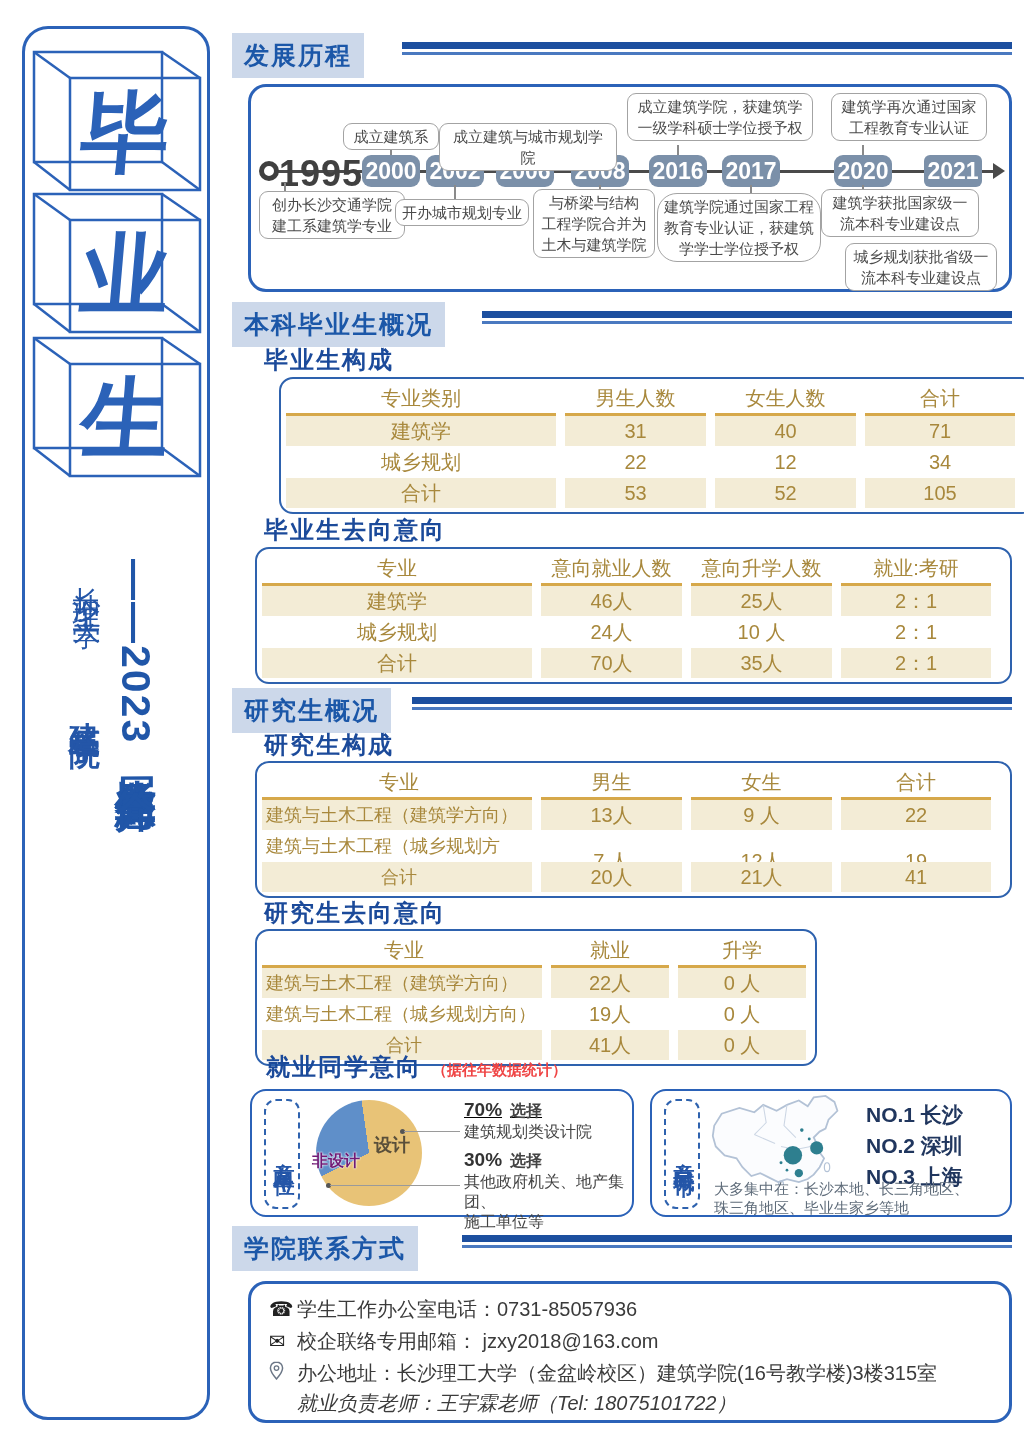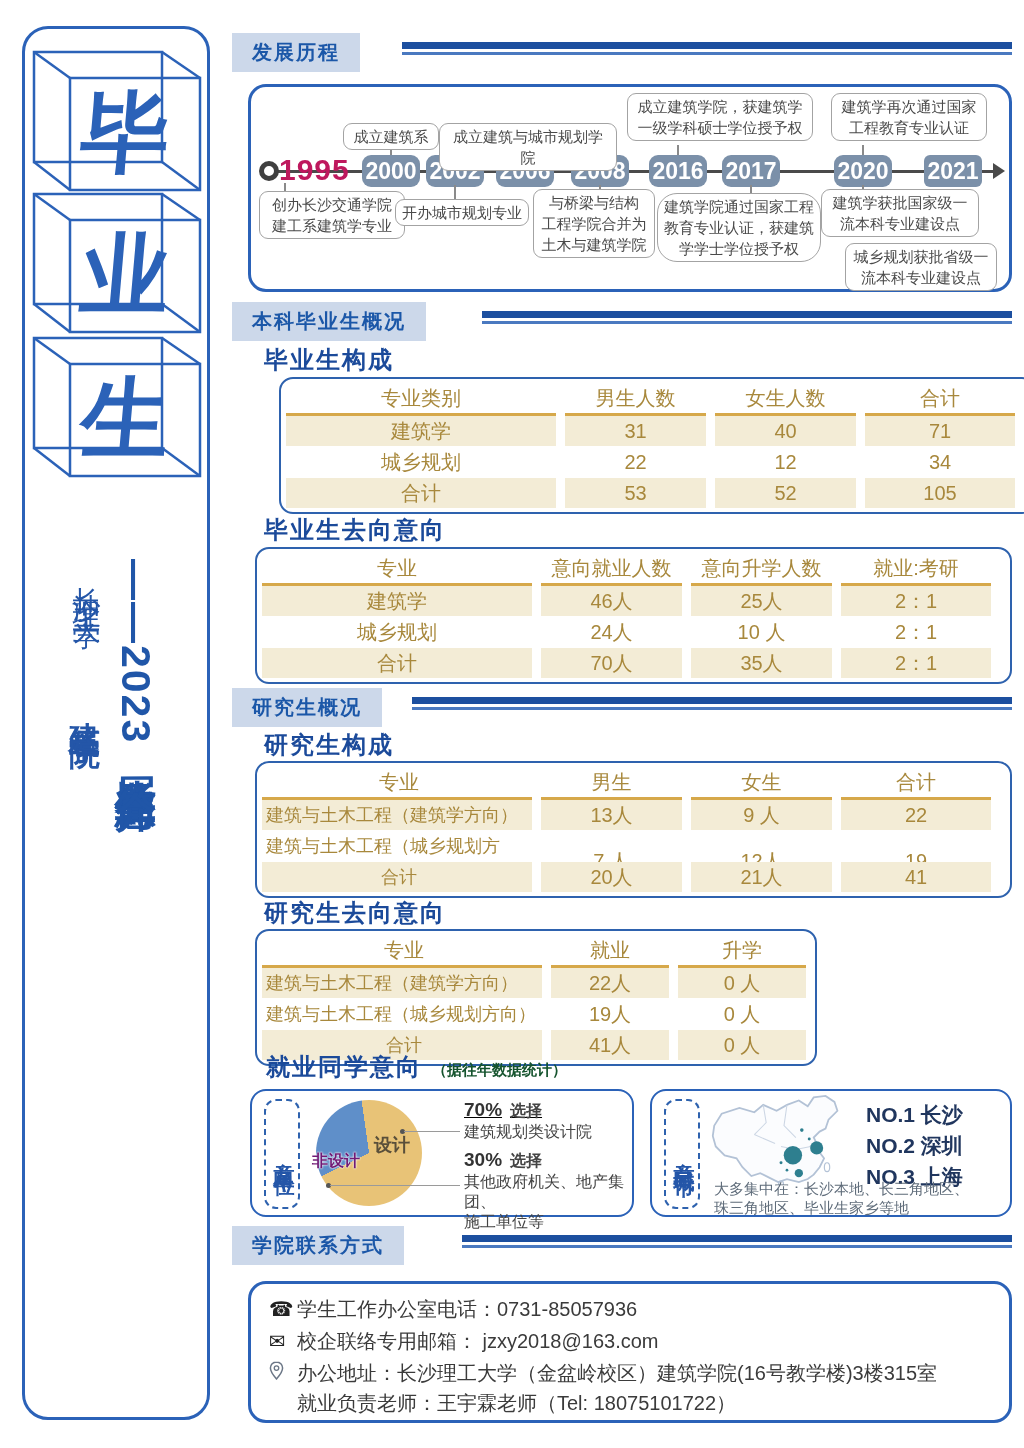--- a/index.html
+++ b/index.html
@@ -6,31 +6,31 @@
   body{width:1024px;height:1448px;position:relative;overflow:hidden;
        font-family:"Liberation Sans","DejaVu Sans",sans-serif;}
   .abs{position:absolute;}
   
   .sidebar{left:22px;top:26px;width:188px;height:1394px;border:3px solid #2b62b8;border-radius:26px;box-sizing:border-box;background:#fff;}
   .vtext{writing-mode:vertical-rl;text-orientation:mixed;color:#2456a8;}
   .school{left:42px;top:536px;font-size:28px;letter-spacing:7px;}
   .college{left:38px;top:668px;font-size:31px;font-weight:bold;letter-spacing:5px;}
   .tagline{left:84px;top:530px;font-size:41px;font-weight:bold;letter-spacing:2px;color:#2056a8;}
   
-  .chip{background:#ccd8ea;color:#1b57a8;font-size:20px;font-weight:bold;padding:6px 20px;letter-spacing:2px;}
+  .chip{background:#ccd8ea;color:#1b57a8;font-size:25px;font-weight:bold;padding:6px 12px;letter-spacing:2px;}
   .dline .b1{height:7px;background:#1c4f9f;}
   .dline .b2{height:3px;background:#4a79c0;margin-top:3px;}
   .subtitle{color:#1b4a9a;font-size:24px;font-weight:bold;letter-spacing:2px;}
-  .note{font-size:15px;font-weight:bold;color:#14532d;margin-left:10px;letter-spacing:0;}
+  .note{font-size:15px;font-weight:bold;color:#ef4444;margin-left:10px;letter-spacing:0;}
   
   .tbox{left:248px;top:84px;width:764px;height:208px;border:3px solid #2b62b8;border-radius:18px;box-sizing:border-box;}
   .axis{left:14px;top:83px;width:730px;height:3px;background:#4a4a4a;}
   .arrowhead{left:742px;top:76px;width:0;height:0;border-left:12px solid #4a4a4a;border-top:8px solid transparent;border-bottom:8px solid transparent;}
   .startring{left:8px;top:74px;width:10px;height:10px;border:5px solid #3f3f3f;border-radius:50%;background:#fff;}
-  .y1995{left:28px;top:66px;font-size:30px;font-weight:bold;color:#be185d;letter-spacing:1px;}
+  .y1995{left:28px;top:66px;font-size:36px;font-weight:bold;color:#404040;letter-spacing:1px;}
   .pill{top:68px;width:58px;height:32px;background:#7b90a9;border-radius:9px;color:#fff;font-size:23px;font-weight:bold;text-align:center;line-height:32px;}
   .callout{border:1.5px solid #a3a3a3;border-radius:9px;background:#fff;color:#4a4a4a;font-size:15px;line-height:21px;padding:2px 6px;text-align:center;white-space:pre-line;box-sizing:border-box;}
   .conn{width:2px;background:#8a8a8a;}
   
   .dtable{border:2.5px solid #2e62ae;border-radius:14px;box-sizing:border-box;background:#fff;padding:3px 5px;}
   .trow{display:grid;column-gap:9px;align-items:center;text-align:center;color:#a8883c;font-size:20px;height:30px;line-height:30px;margin:1px 0;}
   .thead{height:32px;line-height:30px;}
   .thead .tcell{border-bottom:3px solid #d6a84a;}
   .cols4 .trow{grid-template-columns:270px 141px 141px 150px;}
   .cols3 .trow{grid-template-columns:280px 118px 128px;}
@@ -337,16 +337,16 @@
   </div>
   <div class="abs cline" style="top:76px;">
     <span class="cicon">
       <svg width="15" height="19" viewBox="0 0 16 20">
           <path d="M8 1 C4.2 1 1.5 3.9 1.5 7.4 C1.5 11.8 8 19 8 19 C8 19 14.5 11.8 14.5 7.4 C14.5 3.9 11.8 1 8 1 Z" fill="none" stroke="#6b7686" stroke-width="1.6"></path>
           <circle cx="8" cy="7.4" r="2.4" fill="none" stroke="#6b7686" stroke-width="1.4"></circle>
         </svg>
     </span>
     <span>办公地址：长沙理工大学（金盆岭校区）建筑学院(16号教学楼)3楼315室</span>
   </div>
-  <div class="abs cline" style="top:106px;left:46px;">
+  <div class="abs cline" style="top:106px;left:46px;font-style:italic;">
     <span>就业负责老师：王宇霖老师（Tel: 18075101722）</span>
   </div>
 </div>
 
 </body></html>

